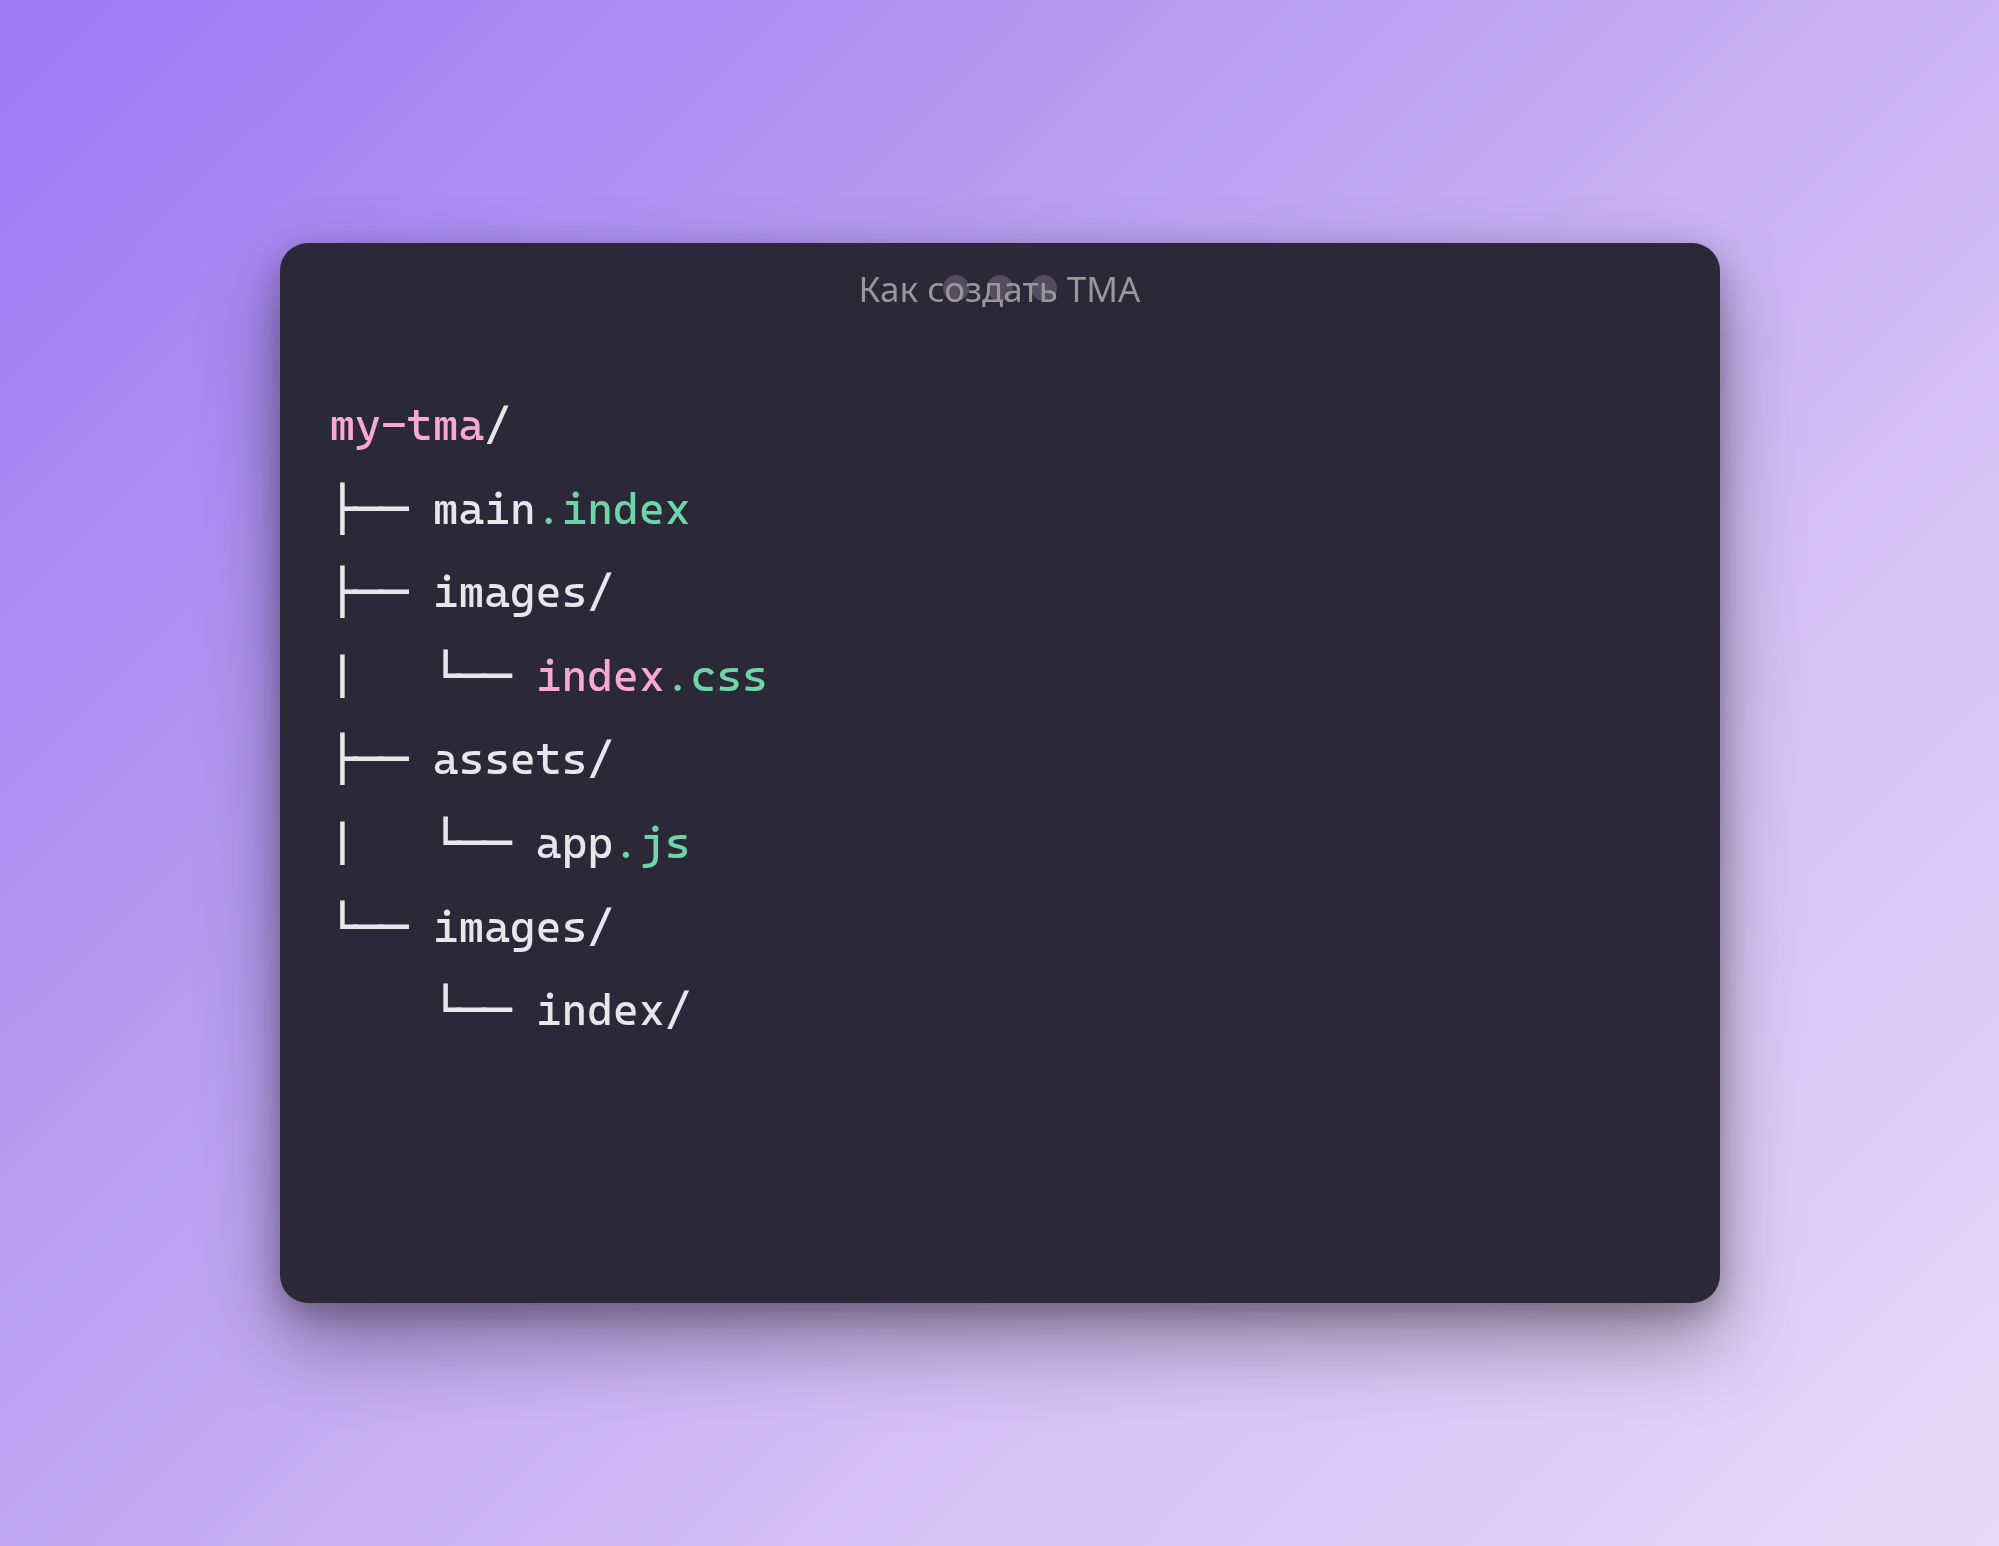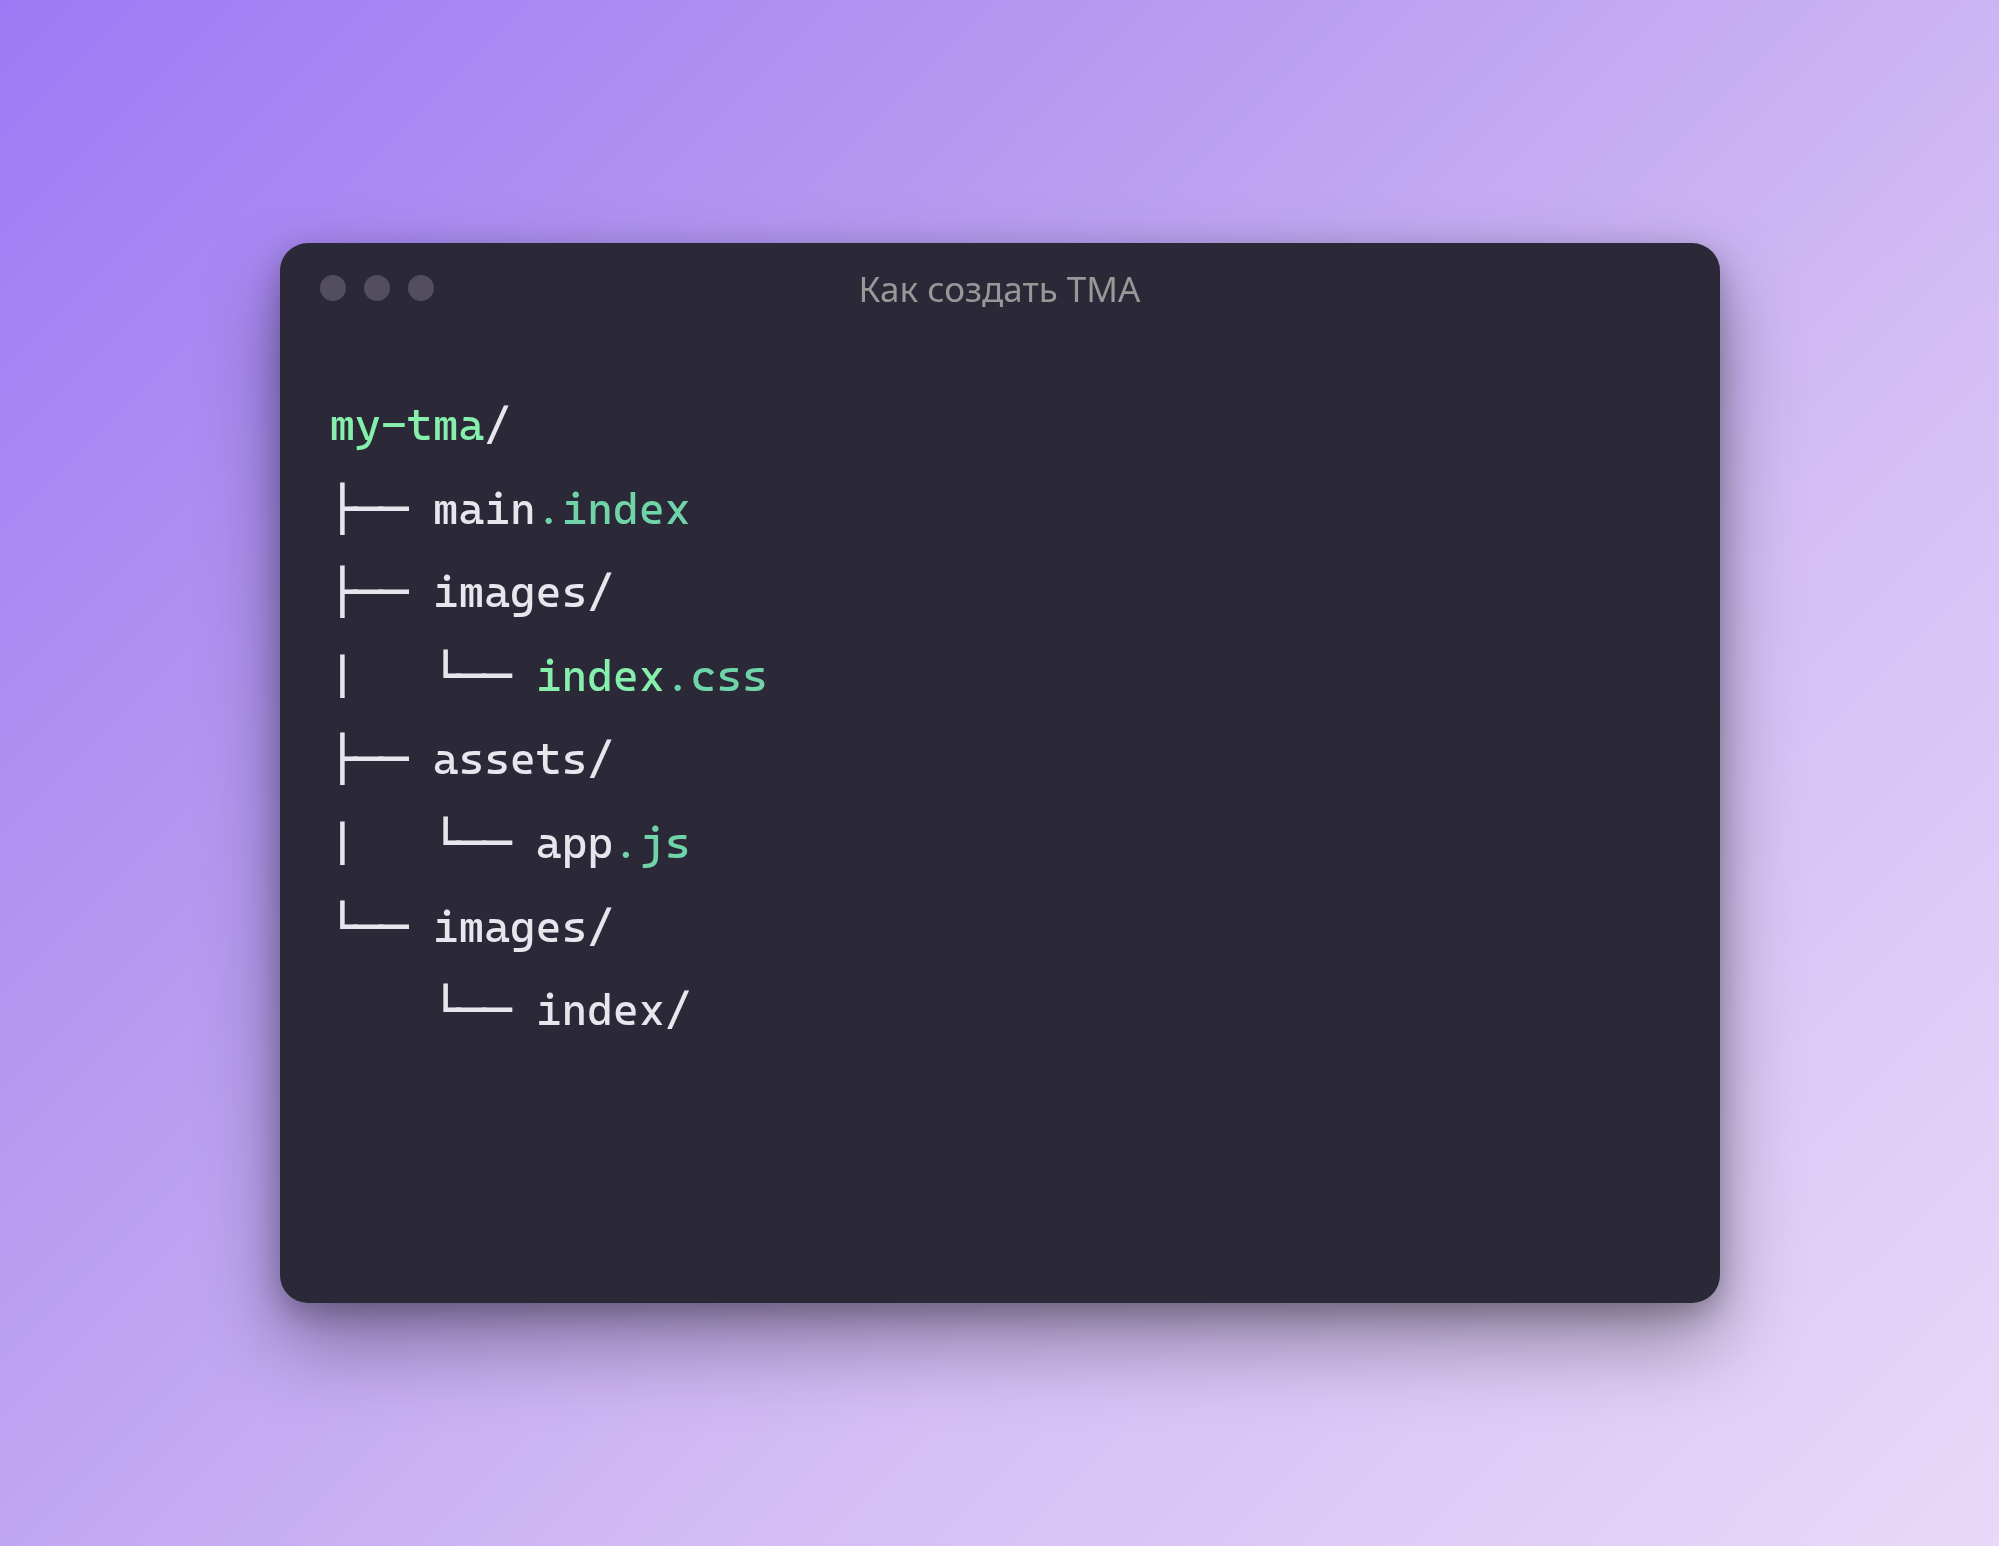--- a/index.html
+++ b/index.html
@@ -28,20 +28,21 @@
       display: flex;
       flex-direction: column;
     }
 
     .titlebar {
       height: 90px;
       display: flex;
       align-items: center;
       padding: 0 40px;
       position: relative;
+      justify-content: center;
     }
 
     .traffic-lights {
       display: flex;
       gap: 18px;
       align-items: center;
     }
 
     .traffic-light {
       width: 26px;
@@ -62,21 +63,21 @@
 
     .content {
       flex: 1;
       padding: 50px 50px;
       font-size: 44px;
       line-height: 1.9;
       color: #e8e6ed;
       white-space: pre;
     }
 
-    .c-yellow { color: #86efac; }
+    .c-yellow { color: #f9a8d4; }
     .c-green  { color: #6fd4a8; }
     .c-white  { color: #e8e6ed; }
     .c-dim    { color: #e8e6ed; }
   </style>
 </head>
 <body>
 
 <div class="window">
   <div class="titlebar">
     <div class="traffic-lights">

